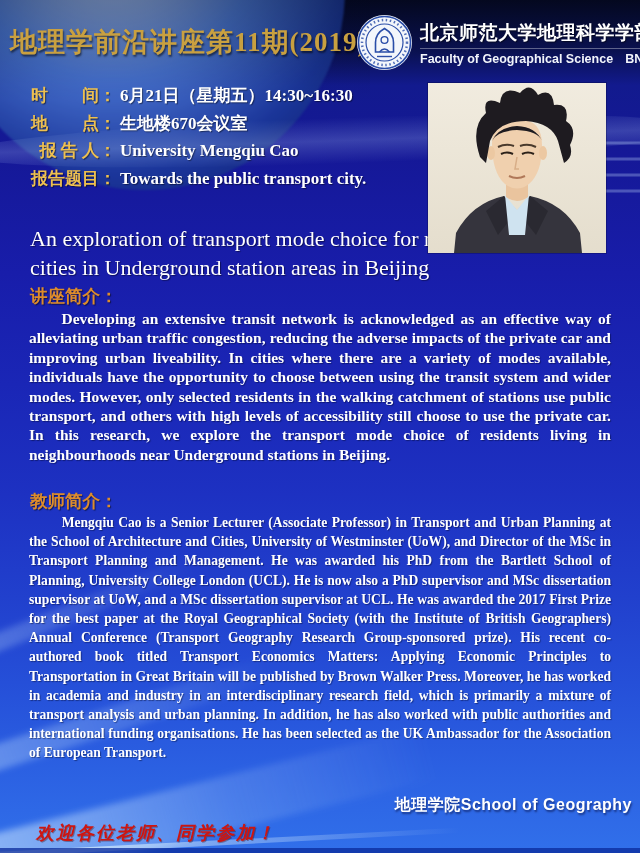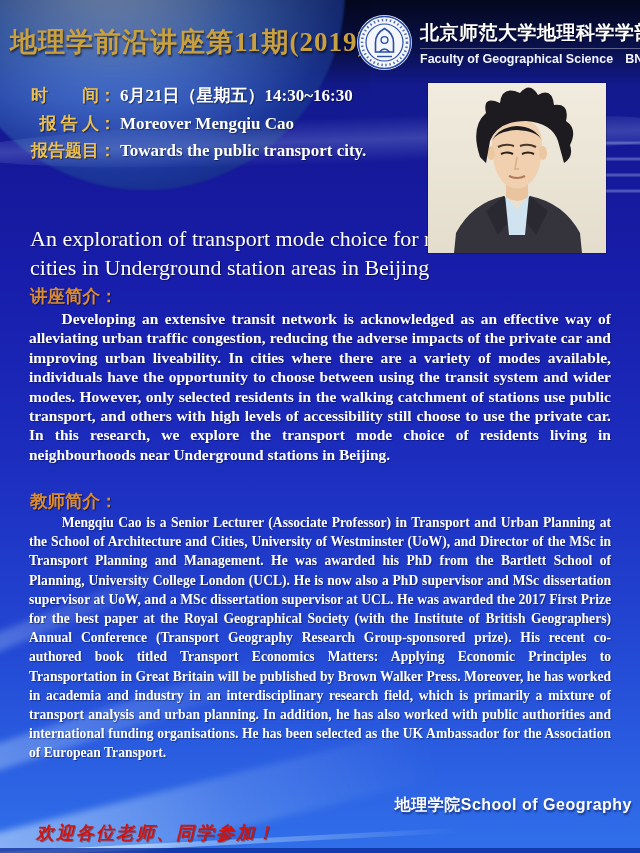--- a/index.html
+++ b/index.html
@@ -111,22 +111,26 @@
       </span>
     </span>
   </div>
 
   <div class="info">
     <div class="info-row">
       <span class="lbl">时　　间：</span>
       <span class="val">6月21日（星期五）14:30~16:30</span>
     </div>
     <div class="info-row">
+      <span class="lbl">地　　点：</span>
+      <span class="val">生地楼670会议室</span>
+    </div>
+    <div class="info-row">
       <span class="lbl">报 告 人：</span>
-      <span class="val">Moreover Mengqiu Cao</span>
+      <span class="val">University Mengqiu Cao</span>
     </div>
     <div class="info-row">
       <span class="lbl">报告题目：</span>
       <span class="val">Towards the public transport city.</span>
     </div>
   </div>
 
   <div class="title-cont">
     <div>An exploration of transport mode choice for residents</div>
     <div>cities in Underground station areas in Beijing</div>

